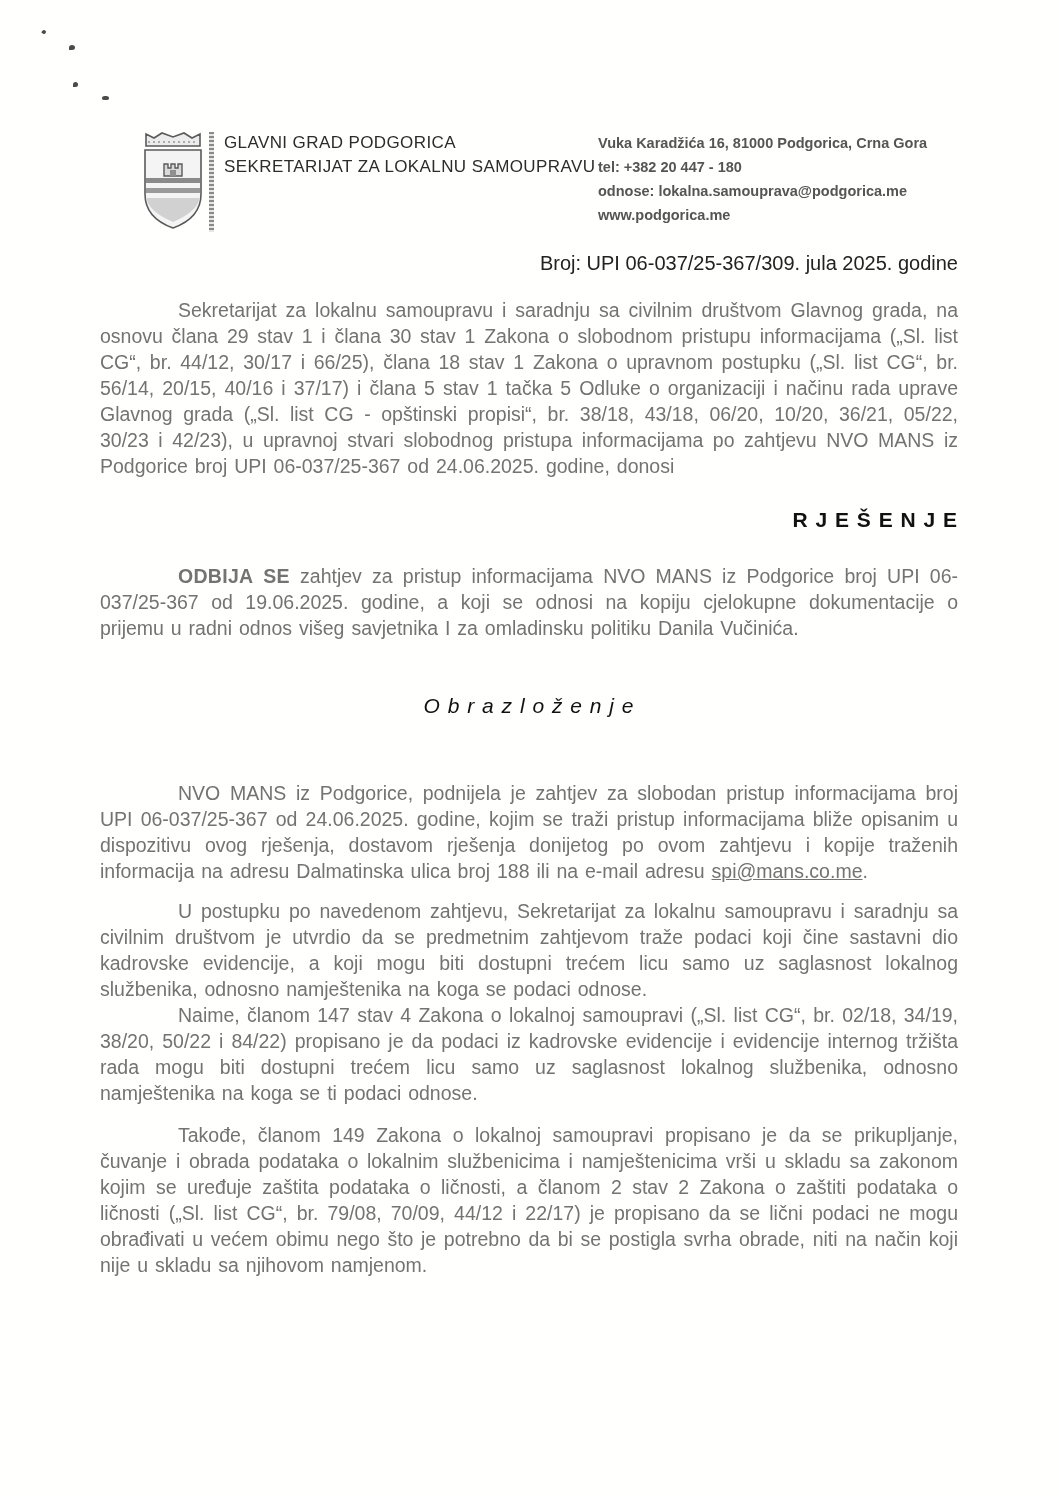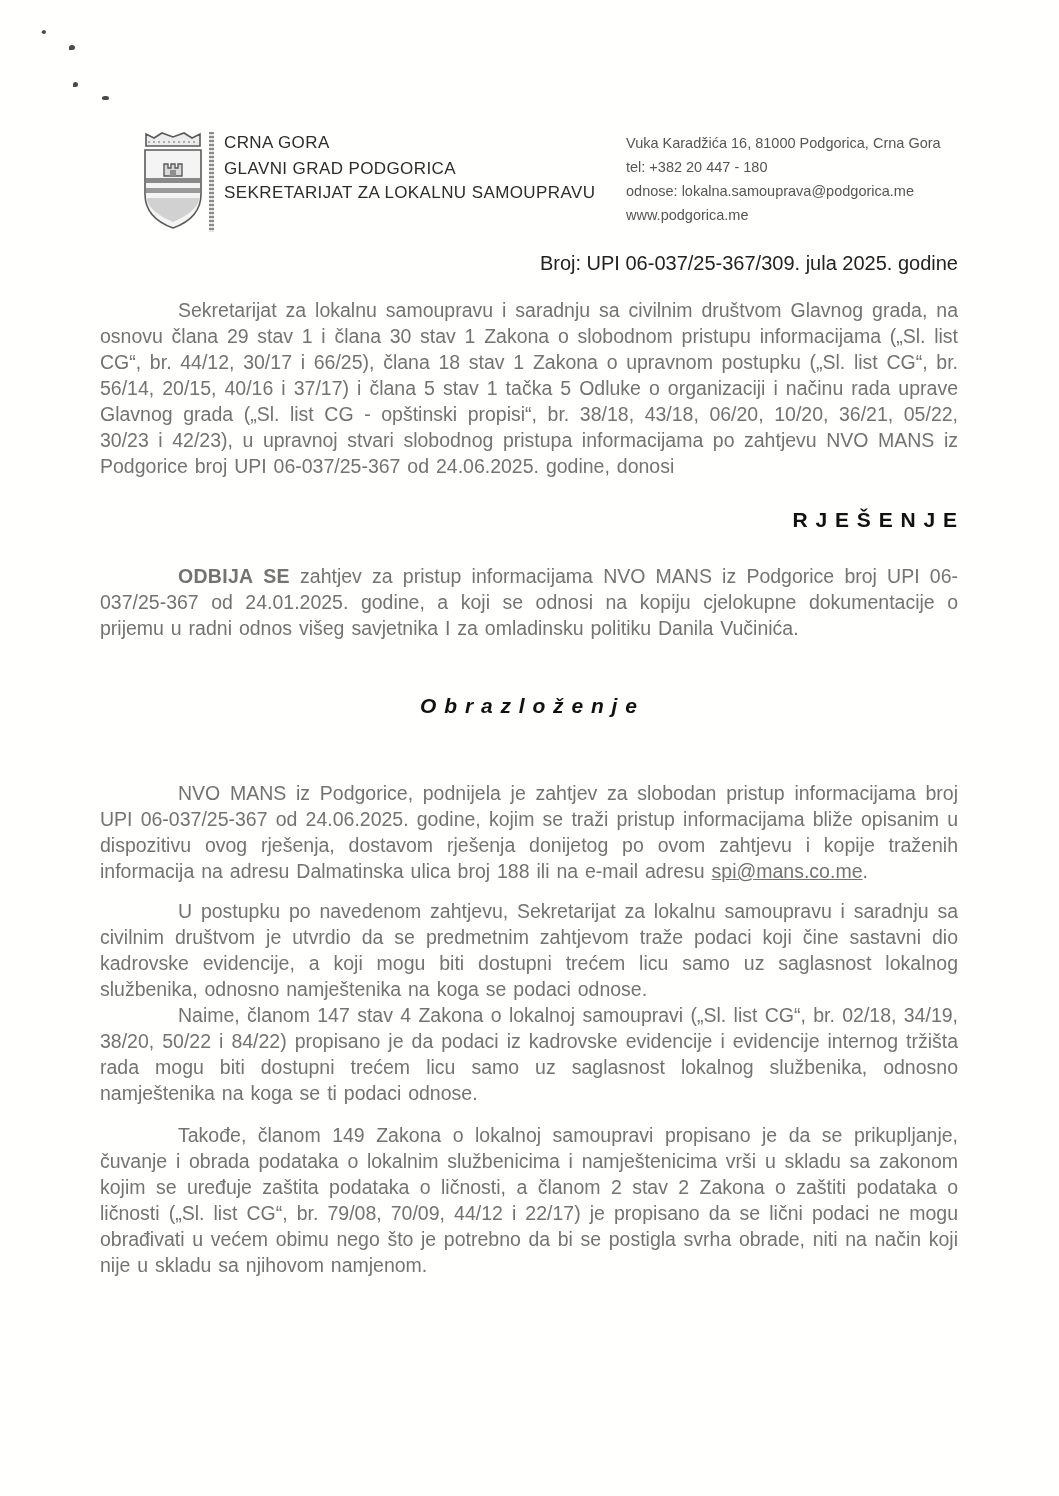--- a/index.html
+++ b/index.html
@@ -22,39 +22,39 @@
   
   .header { position: absolute; left: 140px; top: 128px; right: 80px; }
   .coa { position: absolute; left: 0; top: 2px; width: 66px; height: 106px; }
   .header-divider {
     position: absolute; left: 69px; top: 4px; width: 5px; height: 100px;
     background: repeating-linear-gradient(180deg, #8a8a8a 0 2px, #e6e6e6 2px 4px);
   }
   .org-block { position: absolute; left: 84px; top: 2px; }
   .org-line { font-size: 17px; line-height: 26px; letter-spacing: 0.4px; color: #2c2c2c; }
   .org-line.small { line-height: 22px; }
-  .contact-block { position: absolute; left: 486px; top: 3px; }
+  .contact-block { position: absolute; left: 458px; top: 3px; font-weight: bold; }
   .contact-line { font-size: 14.5px; line-height: 24px; color: #555555; }
 
   
   .content { position: absolute; left: 100px; top: 252px; width: 858px; }
   .meta-row { display: flex; justify-content: flex-end; font-size: 20px; color: #222; }
   .para {
     font-size: 19.5px; line-height: 26px; text-align: justify;
     word-spacing: 1.5px; margin: 0; color: #737373;
   }
   .indent { text-indent: 78px; }
   .p-intro { margin-top: 22px; }
   .doc-title {
     text-align: right; font-weight: bold; font-size: 21px;
     margin-top: 29px; letter-spacing: 1px; color: #111;
   }
   .p-decision { margin-top: 31px; }
   .heading-expl {
-    text-align: center; font-weight: bold; font-style: italic; font-size: 21px;
+    text-align: center; font-weight: normal; font-style: italic; font-size: 21px;
     margin-top: 53px; letter-spacing: 1px; color: #111;
   }
   .p-b1 { margin-top: 62px; }
   .p-b2 { margin-top: 14px; }
   .p-b3 { }
   .p-b4 { margin-top: 16px; }
   .underlined { text-decoration: underline; }
   b.inline-bold { letter-spacing: 0.3px; }
 </style>
 </head>
@@ -79,21 +79,20 @@
         <path d="M24 46 L24 34 L28 34 L28 38 L31 38 L31 34 L35 34 L35 38 L38 38 L38 34 L42 34 L42 46 Z" fill="#d9d9d9" stroke="#5a5a5a" stroke-width="1.4"></path>
         <rect x="30" y="40" width="6" height="6" fill="#8f8f8f"></rect>
 
         <rect x="6" y="48" width="54" height="5" fill="#8a8a8a"></rect>
         <rect x="6" y="58" width="54" height="5" fill="#9a9a9a"></rect>
         <path d="M7 68 L59 68 L59 70 Q56 82 33 92 Q10 82 7 70 Z" fill="#b5b5b5" opacity="0.55"></path>
       </svg>
     </div>
     <div class="header-divider"></div>
     <div class="org-block">
-      <div class="org-line">CRNA GORA</div>
       <div class="org-line">GLAVNI GRAD PODGORICA</div>
       <div class="org-line small">SEKRETARIJAT ZA LOKALNU SAMOUPRAVU</div>
     </div>
     <div class="contact-block">
       <div class="contact-line">Vuka Karadžića 16, 81000 Podgorica, Crna Gora</div>
       <div class="contact-line">tel: +382 20 447 - 180</div>
       <div class="contact-line">odnose: lokalna.samouprava@podgorica.me</div>
       <div class="contact-line">www.podgorica.me</div>
     </div>
   </div>
@@ -101,21 +100,21 @@
   <div class="content">
     <div class="meta-row">
       <span>Broj: UPI 06-037/25-367/3</span>
       <span>09. jula  2025. godine</span>
     </div>
 
     <p class="para indent p-intro">Sekretarijat za lokalnu samoupravu i saradnju sa civilnim društvom Glavnog grada, na osnovu člana 29 stav 1 i člana 30 stav 1 Zakona o slobodnom pristupu informacijama („Sl. list CG“, br. 44/12, 30/17 i 66/25), člana 18 stav 1 Zakona o upravnom postupku („Sl. list CG“, br. 56/14, 20/15, 40/16 i 37/17) i člana 5 stav 1 tačka 5 Odluke o organizaciji i načinu rada uprave Glavnog grada („Sl. list CG - opštinski propisi“, br. 38/18, 43/18, 06/20, 10/20, 36/21, 05/22, 30/23 i 42/23), u upravnoj stvari slobodnog pristupa informacijama po zahtjevu NVO MANS iz Podgorice broj UPI 06-037/25-367 od 24.06.2025. godine, donosi</p>
 
     <div class="doc-title">R J E Š E N J E</div>
 
-    <p class="para indent p-decision"><b class="inline-bold">ODBIJA SE</b><span> zahtjev za pristup informacijama NVO MANS iz Podgorice broj UPI 06-037/25-367 od 24.01.2025. godine, a koji se odnosi na kopiju cjelokupne dokumentacije o prijemu u radni odnos višeg savjetnika I za omladinsku politiku Danila Vučinića.</span></p>
+    <p class="para indent p-decision"><b class="inline-bold">ODBIJA SE</b><span> zahtjev za pristup informacijama NVO MANS iz Podgorice broj UPI 06-037/25-367 od 19.06.2025. godine, a koji se odnosi na kopiju cjelokupne dokumentacije o prijemu u radni odnos višeg savjetnika I za omladinsku politiku Danila Vučinića.</span></p>
 
     <div class="heading-expl">O b r a z l o ž e n j e</div>
 
     <p class="para indent p-b1"><span>NVO MANS iz Podgorice, podnijela je zahtjev za slobodan pristup informacijama broj UPI 06-037/25-367 od 24.06.2025. godine, kojim se traži pristup informacijama bliže opisanim u dispozitivu ovog rješenja, dostavom rješenja donijetog po ovom zahtjevu i kopije traženih informacija na adresu Dalmatinska ulica broj 188 ili na e-mail adresu </span><span class="underlined">spi@mans.co.me</span><span>.</span></p>
 
     <p class="para indent p-b2">U postupku po navedenom zahtjevu, Sekretarijat za lokalnu samoupravu i saradnju sa civilnim društvom je utvrdio da se predmetnim zahtjevom traže podaci koji čine sastavni dio kadrovske evidencije, a koji mogu biti dostupni trećem licu samo uz saglasnost lokalnog službenika, odnosno namještenika na koga se podaci odnose.</p>
 
     <p class="para indent p-b3">Naime, članom 147 stav 4 Zakona o lokalnoj samoupravi („Sl. list CG“, br. 02/18, 34/19, 38/20, 50/22 i 84/22) propisano je da podaci iz kadrovske evidencije i evidencije internog tržišta rada mogu biti dostupni trećem licu samo uz saglasnost lokalnog službenika, odnosno namještenika na koga se ti podaci odnose.</p>
 
     <p class="para indent p-b4">Takođe, članom 149 Zakona o lokalnoj samoupravi propisano je da se prikupljanje, čuvanje i obrada podataka o lokalnim službenicima i namještenicima vrši u skladu sa zakonom kojim se uređuje zaštita podataka o ličnosti, a članom 2 stav 2 Zakona o zaštiti podataka o ličnosti („Sl. list CG“, br. 79/08, 70/09, 44/12 i 22/17) je propisano da se lični podaci ne mogu obrađivati u većem obimu nego što je potrebno da bi se postigla svrha obrade, niti na način koji nije u skladu sa njihovom namjenom.</p>

